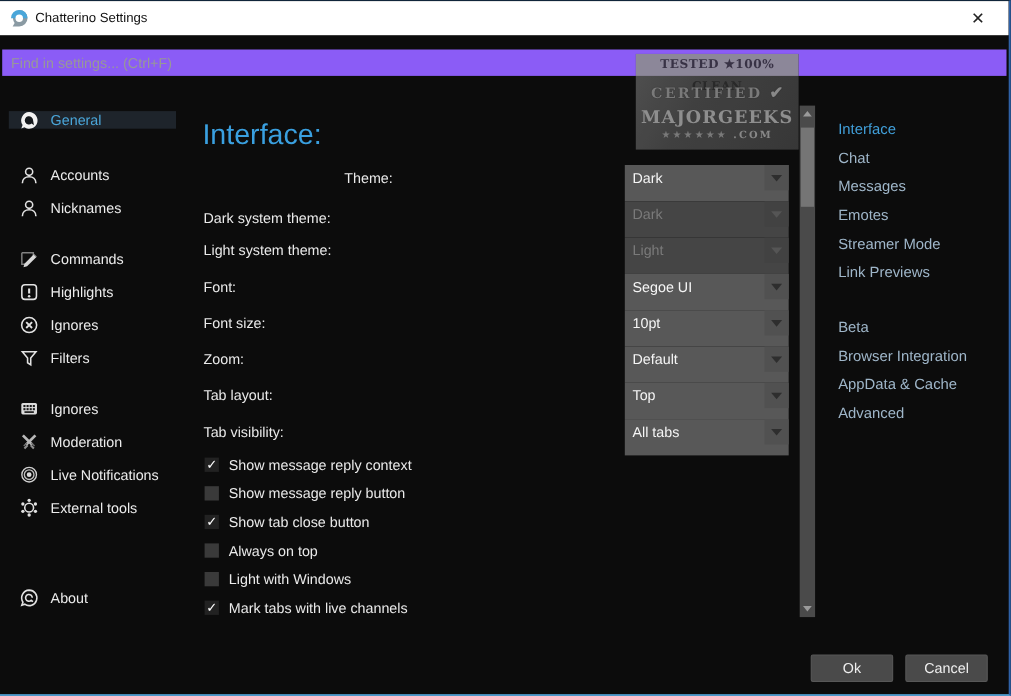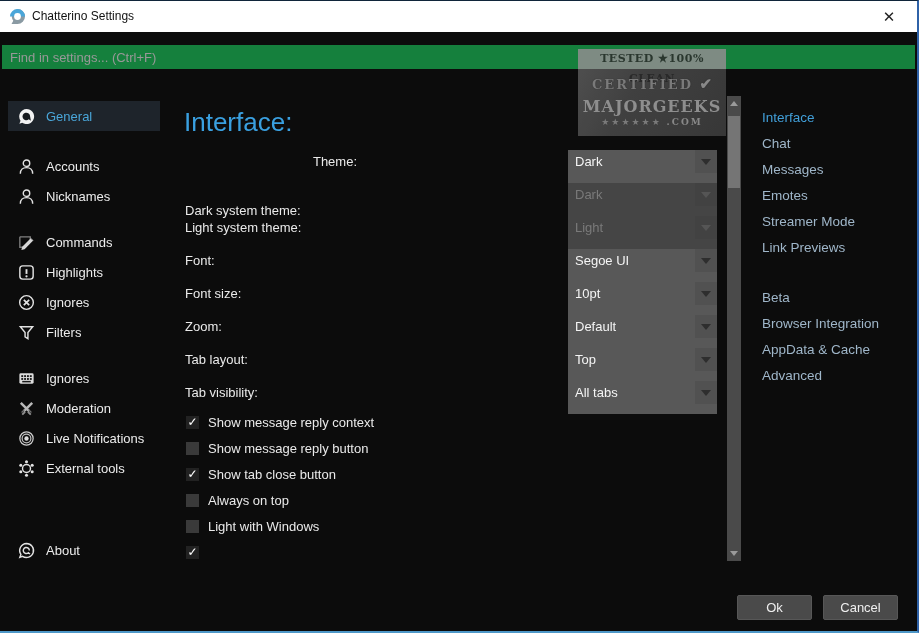--- a/index.html
+++ b/index.html
@@ -6,25 +6,25 @@
   html,body { width:919px; height:633px; background:#000; font-family:"Liberation Sans", sans-serif; }
   .window { position:relative; width:919px; height:633px; background:#0c0c0c; overflow:hidden;
             border-right:2px solid #2f62a8; border-bottom:2px solid #4e98c8; border-top:1px solid #10253a; }
   
   .titlebar { position:absolute; left:0; top:0; width:917px; height:31px; background:#ffffff; }
   .titlebar .appicon { position:absolute; left:9px; top:7px; width:17px; height:17px; }
   .titlebar .title { position:absolute; left:32px; top:8px; font-size:12px; color:#111; }
   .close-btn { position:absolute; right:8px; top:0; width:40px; height:31px; display:flex; align-items:center; justify-content:center;
                font-size:15px; color:#222; cursor:default; }
   
-  .searchbar { position:absolute; left:2px; top:44px; width:913px; height:24px; background:#15803d;
+  .searchbar { position:absolute; left:2px; top:44px; width:913px; height:24px; background:#8b5cf6;
                border:none; color:#e8e8e8; font-size:13px; padding:0 8px; font-family:"Liberation Sans", sans-serif; }
   .searchbar::placeholder { color:#989898; opacity:1; }
   
-  .sidebar-item { position:absolute; left:8px; width:152px; height:30px; display:flex; align-items:center; gap:10px;
+  .sidebar-item { position:absolute; left:8px; width:152px; height:16px; display:flex; align-items:center; gap:10px;
                   color:#ececec; font-size:13px; padding-left:8px; }
   .sidebar-item.active { background:#1e242b; color:#4aa6d9; }
   .sidebar-item .icn { width:20px; height:20px; display:flex; align-items:center; justify-content:center; flex:0 0 20px; }
   
   .heading { position:absolute; left:184px; top:106px; font-size:26px; font-weight:300; color:#3aa0e0; }
   .drow-label { position:absolute; left:185px; width:300px; height:23px; line-height:23px; font-size:13px; color:#eaeaea; }
   .dropdown { position:absolute; left:568px; width:149px; height:33px; background:#585858; color:#f5f5f5;
               font-size:13px; line-height:23px; padding-left:7px; }
   .dropdown .cap { position:absolute; right:0; top:0; width:22px; height:23px; background:#515151;
                    display:flex; align-items:center; justify-content:center; }
@@ -212,21 +212,21 @@
         <span>About</span>
       </div>
     </div>
 
   <div class="heading">Interface:</div>
   <div id="form-rows">
       <div class="drow-label" style="top: 149px; text-align: center;">Theme:</div>
       <div class="dropdown" style="top: 149px;"><span>Dark</span><span class="cap">
           <span class="tri"></span>
         </span></div>
-      <div class="drow-label" style="top: 198px;">Dark system theme:</div>
+      <div class="drow-label" style="top: 186px;">Dark system theme:</div>
       <div class="dropdown disabled" style="top: 182px;"><span>Dark</span><span class="cap">
           <span class="tri"></span>
         </span></div>
       <div class="drow-label" style="top: 215px;">Light system theme:</div>
       <div class="dropdown disabled" style="top: 215px;"><span>Light</span><span class="cap">
           <span class="tri"></span>
         </span></div>
       <div class="drow-label" style="top: 248px;">Font:</div>
       <div class="dropdown" style="top: 248px;"><span>Segoe UI</span><span class="cap">
           <span class="tri"></span>
@@ -264,20 +264,21 @@
       <div class="cbrow" style="top: 491px;">
         <span class="cbox"></span>
         <span class="cblabel">Always on top</span>
       </div>
       <div class="cbrow" style="top: 517px;">
         <span class="cbox"></span>
         <span class="cblabel">Light with Windows</span>
       </div>
       <div class="cbrow" style="top: 543px;">
         <span class="cbox checked">✓</span>
+        <span class="cblabel">Mark tabs with live channels</span>
       </div>
     </div>
 
   <div class="scrollbar">
     <div class="sb-btn" style="top:0">
         <span class="sb-tri-up"></span>
       </div>
     <div class="sb-thumb"></div>
     <div class="sb-btn" style="bottom:0">
         <span class="sb-tri-dn"></span>

